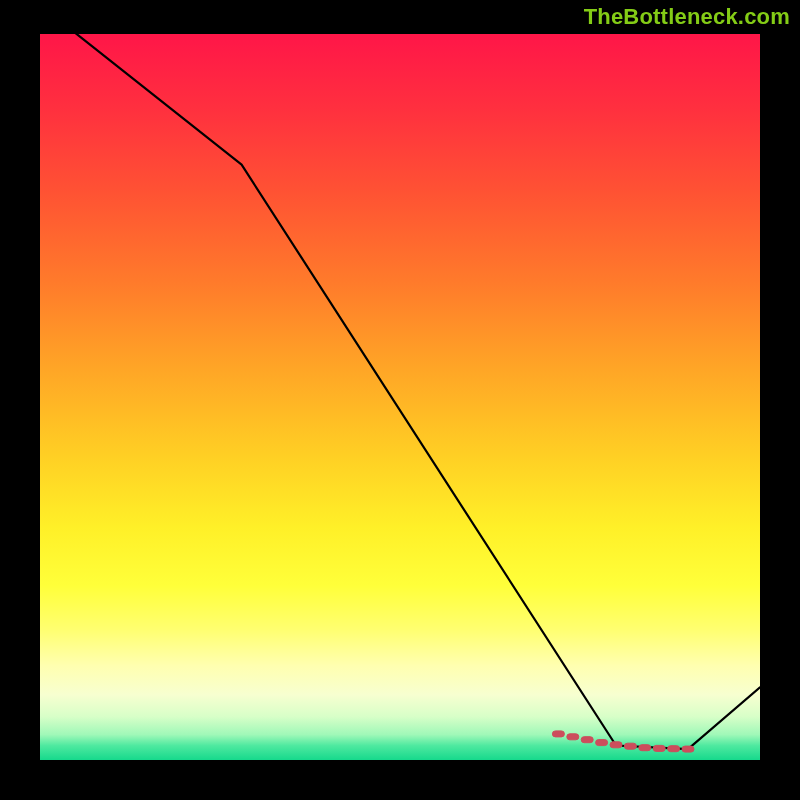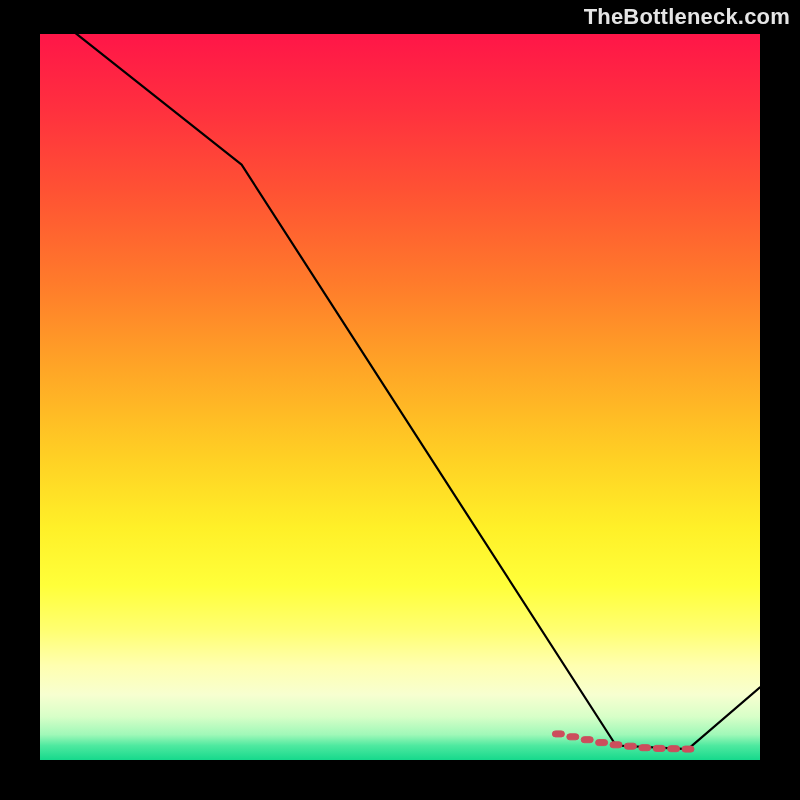--- a/index.html
+++ b/index.html
@@ -14,21 +14,21 @@
   .frame {
     position: relative;
     width: 800px;
     height: 800px;
     background: #000;
   }
   .watermark {
     position: absolute;
     top: 4px;
     right: 10px;
-    color: #e5e5e5;
+    color: #84cc16;
     font-size: 22px;
     font-weight: 600;
     letter-spacing: 0.2px;
     user-select: none;
   }
   .plot {
     position: absolute;
     left: 40px;
     top: 34px;
     width: 720px;

